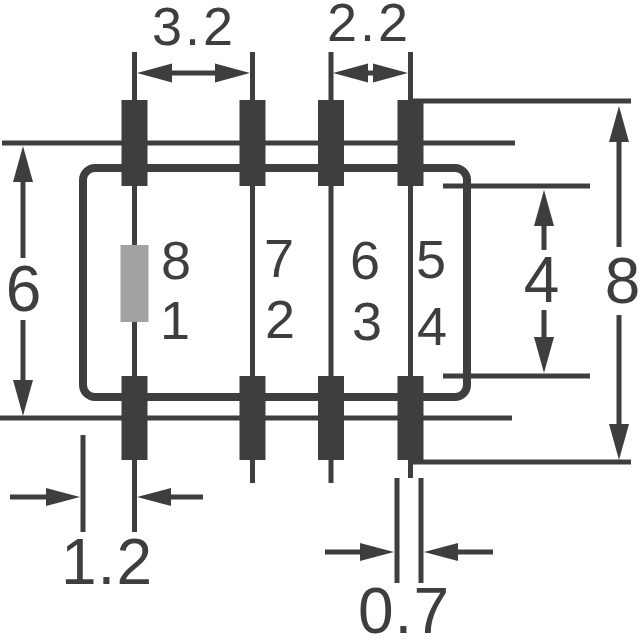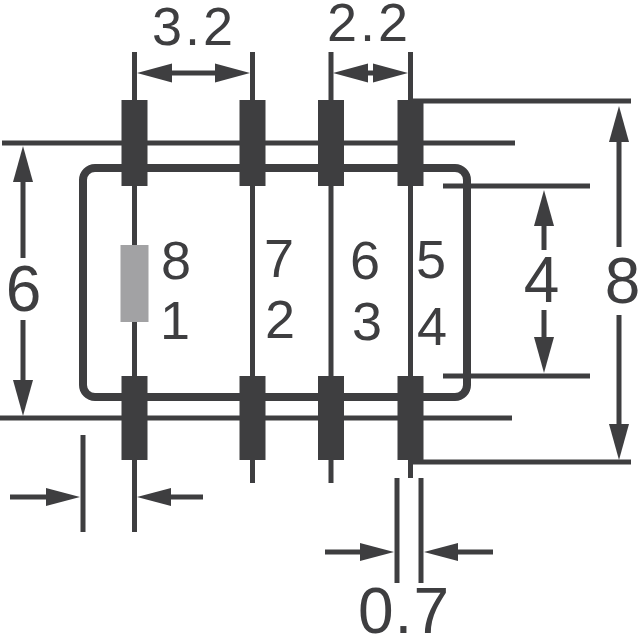--- a/index.html
+++ b/index.html
@@ -107,20 +107,21 @@
     </g>
 
     <rect x="120.5" y="245" width="28" height="77" class="mark-fill"></rect>
   </svg>
 
   <div class="lbl dim-top" style="left:194px; top:26px">3.2</div>
   <div class="lbl dim-top" style="left:369px; top:22px">2.2</div>
   <div class="lbl dim" style="left:24px;  top:289px">6</div>
   <div class="lbl dim" style="left:623px; top:281px">8</div>
   <div class="lbl dim" style="left:542px; top:280px">4</div>
+  <div class="lbl dim" style="left:107px; top:562px">1.2</div>
   <div class="lbl dim" style="left:404px; top:611px">0.7</div>
 
   <div class="lbl pin" style="left:176px; top:260px">8</div>
   <div class="lbl pin" style="left:175px; top:320px">1</div>
   <div class="lbl pin" style="left:279px; top:258px">7</div>
   <div class="lbl pin" style="left:280px; top:319px">2</div>
   <div class="lbl pin" style="left:365px; top:260px">6</div>
   <div class="lbl pin" style="left:367px; top:321px">3</div>
   <div class="lbl pin" style="left:431px; top:259px">5</div>
   <div class="lbl pin" style="left:432px; top:326px">4</div>

